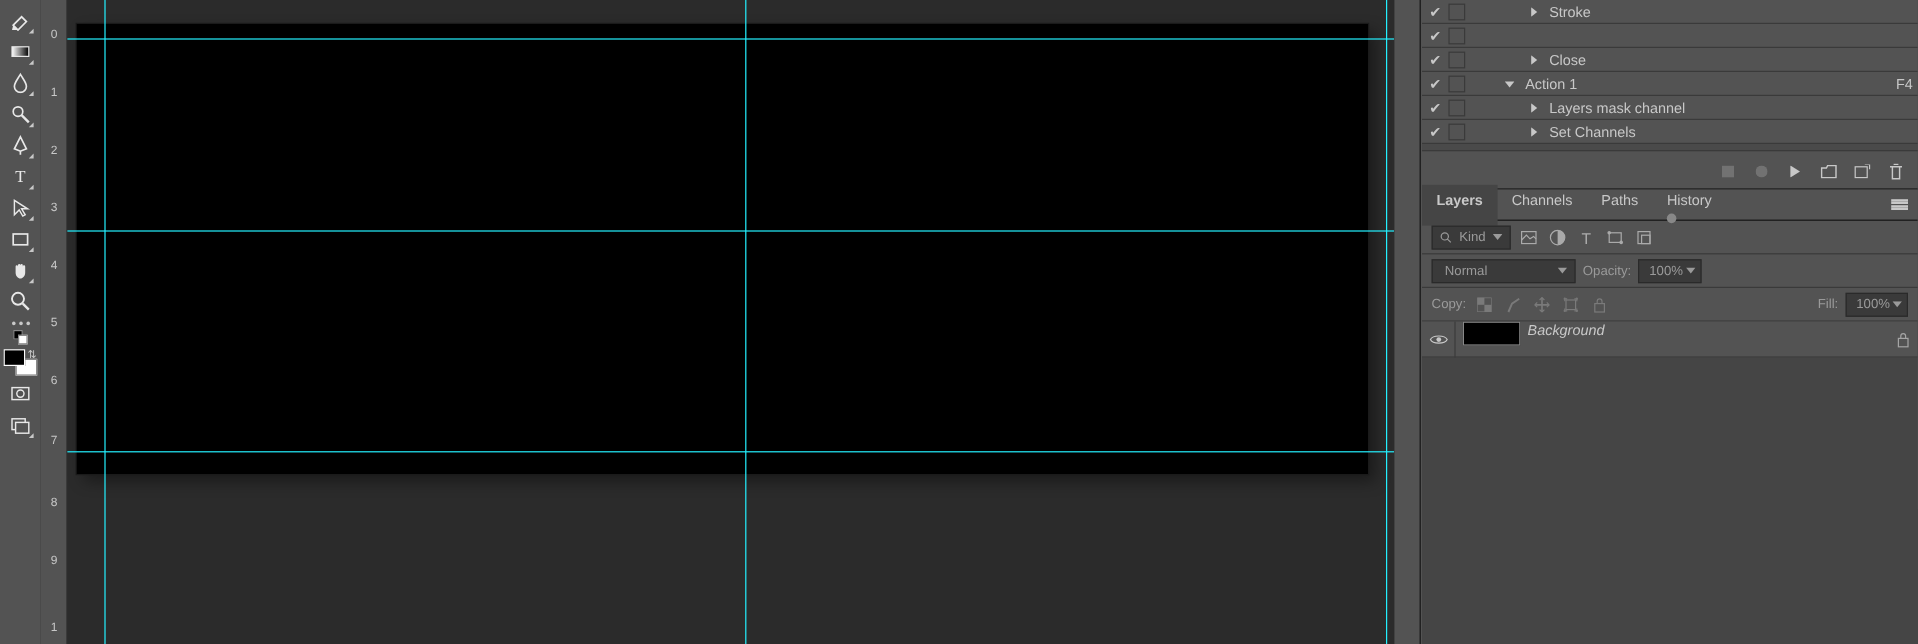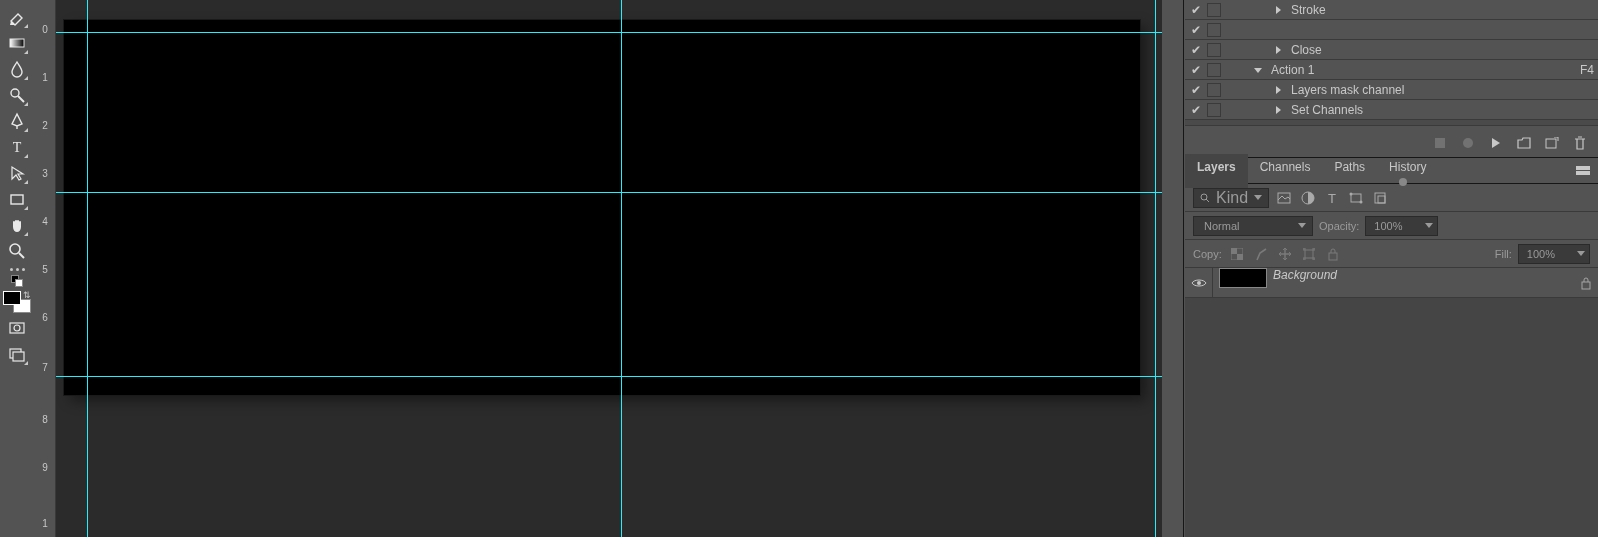--- a/index.html
+++ b/index.html
@@ -42,27 +42,27 @@
 
   .layers-panel{position:absolute;left:22px;top:158px;right:0;bottom:0;display:flex;flex-direction:column}
   .tabs{display:flex;align-items:center;height:26px;background:#535353;border-bottom:1px solid #161616}
   .tab{padding:0 12px;height:34px;line-height:26px;font-size:12px;color:#c8c8c8;cursor:pointer}
   .tab.active{background:#454545;font-weight:600}
   .tabs .menu{margin-left:auto;padding:0 8px;cursor:pointer}
   .menu-lines{width:14px;height:10px;display:flex;flex-direction:column;justify-content:space-between}
   .menu-lines span{height:2px;background:#c8c8c8}
 
   .row{display:flex;align-items:center;height:28px;padding:0 8px;gap:6px;border-bottom:1px solid #3a3a3a}
-  .kind-sel{display:flex;align-items:center;height:20px;border:1px solid #2a2a2a;background:#3a3a3a;padding:0 6px;gap:6px;font-size:16px;color:#9a9a9a}
+  .kind-sel{display:flex;align-items:center;height:20px;border:1px solid #2a2a2a;background:#3a3a3a;padding:0 6px;gap:6px;font-size:11px;color:#9a9a9a}
   .filter-ico{width:18px;height:18px;display:flex;align-items:center;justify-content:center;border:1px solid transparent;cursor:pointer;opacity:.75}
   .toggle-pill{width:8px;height:8px;border-radius:50%;background:#888;margin-left:4px;align-self:flex-start;margin-top:-6px}
 
   .blend-sel{display:flex;align-items:center;height:20px;border:1px solid #2a2a2a;background:#3a3a3a;padding:0 6px 0 10px;font-size:11px;color:#9a9a9a;min-width:120px;justify-content:space-between}
   .lbl{font-size:11px;color:#9a9a9a}
-  .pct{display:flex;align-items:center;height:20px;border:1px solid #2a2a2a;background:#3a3a3a;padding:0 4px 0 8px;font-size:11px;color:#9a9a9a;gap:22px}
+  .pct{display:flex;align-items:center;height:20px;border:1px solid #2a2a2a;background:#3a3a3a;padding:0 4px 0 8px;font-size:11px;color:#9a9a9a;gap:2px}
 
   .lock-ico{width:18px;height:18px;display:flex;align-items:center;justify-content:center;opacity:.55;cursor:pointer}
 
   .layer-list{flex:1 1 auto;background:#454545}
   .layer-item{display:flex;height:30px;background:#535353;border-bottom:1px solid #3a3a3a}
   .vis{width:28px;height:30px;display:flex;align-items:center;justify-content:center;border-right:1px solid #3a3a3a;cursor:pointer}
   .thumb{width:48px;height:20px;margin:0 6px;background:#000;border:1px solid #888}
   .layer-name{flex:1 1 auto;font-style:italic}
   .lock-ind{width:24px;display:flex;align-items:center;justify-content:center;opacity:.7}
 

